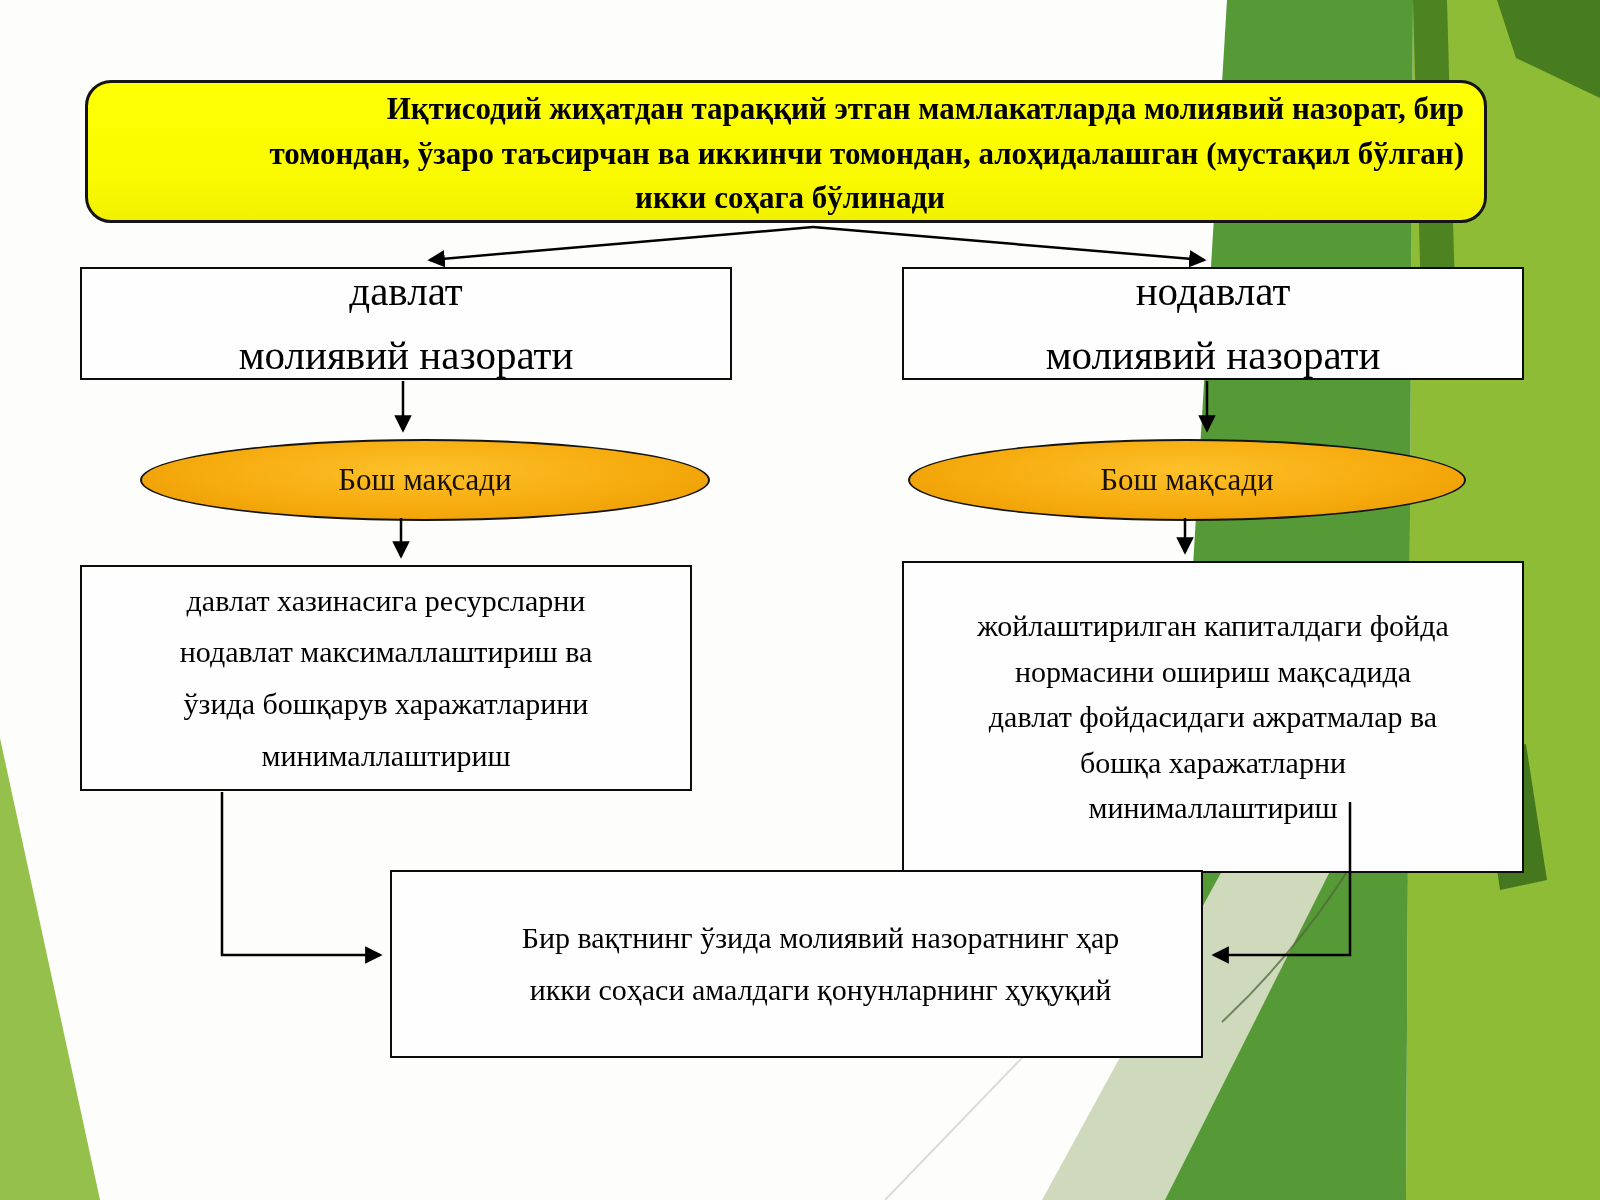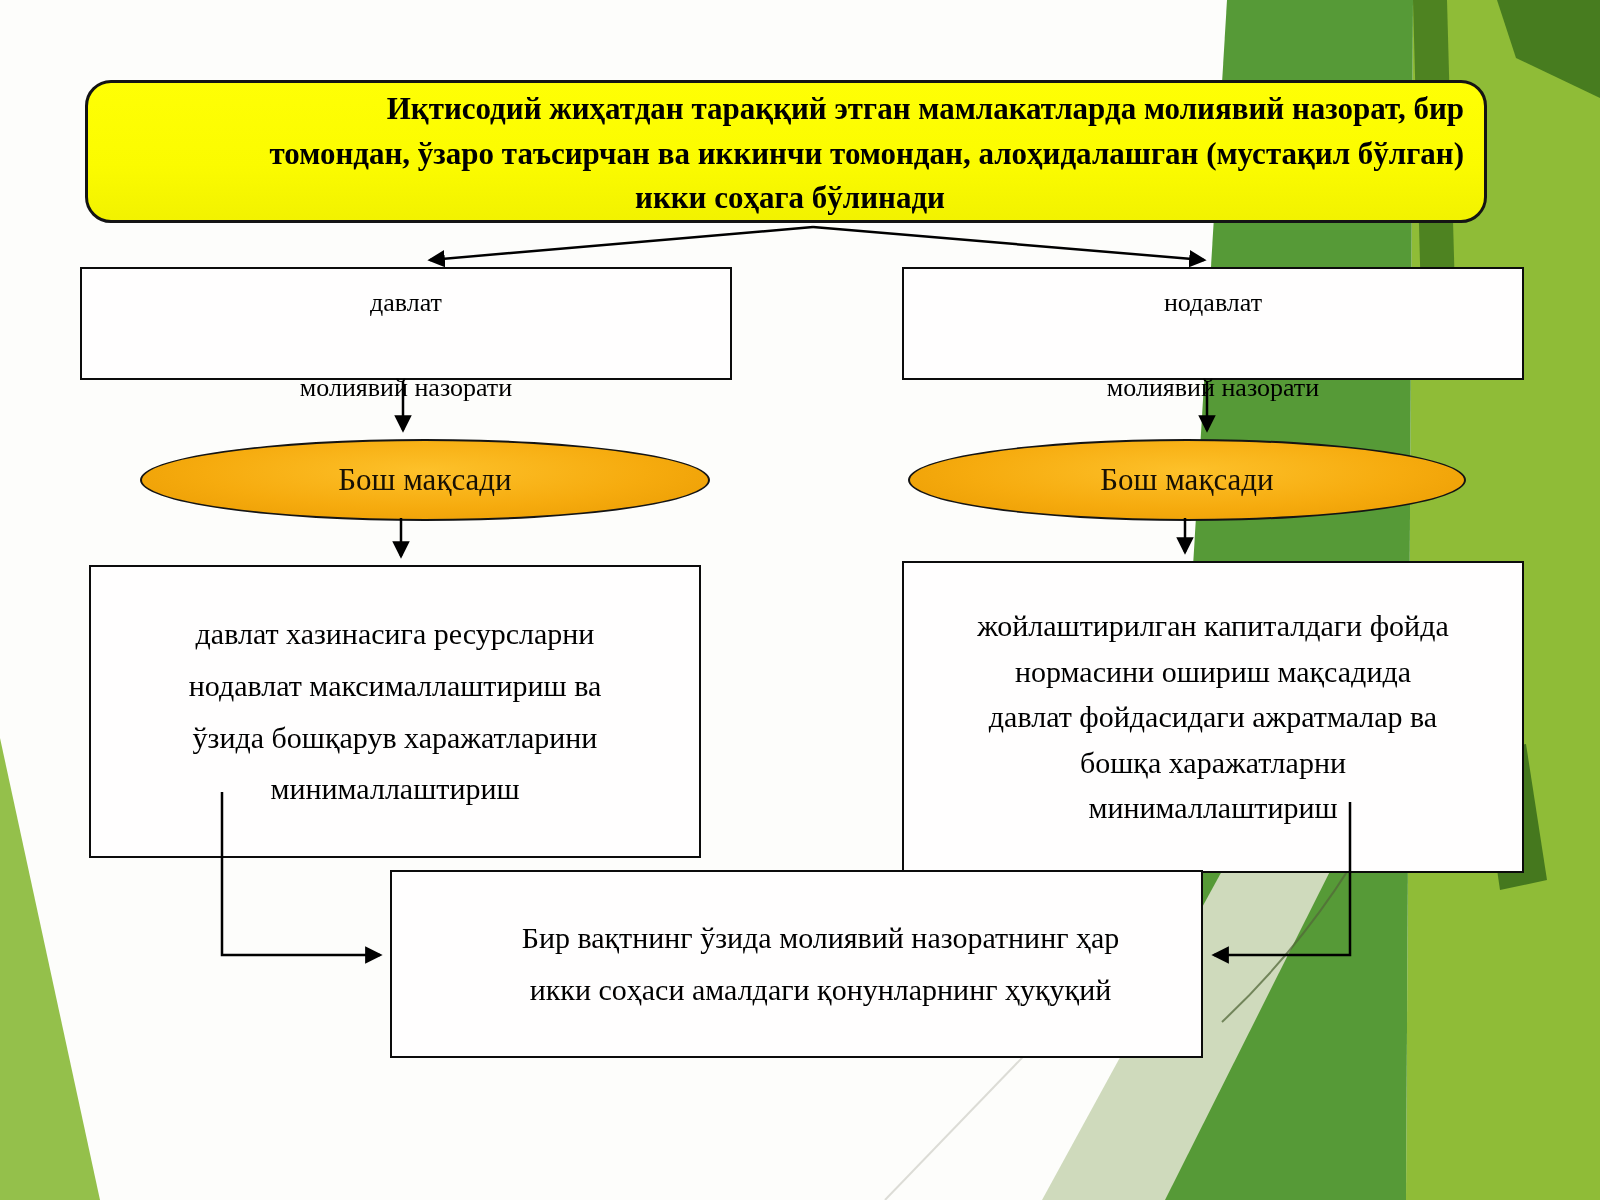--- a/index.html
+++ b/index.html
@@ -22,28 +22,28 @@
   }
   .title-box .c{text-align:right;}
   .title-box .l{text-align:center;padding-left:8px;}
 
   .box{
     position:absolute;background:#fffefe;border:2px solid #0c0c0c;
     box-sizing:border-box;display:flex;flex-direction:column;justify-content:center;
     z-index:20;
   }
   .box .ln{text-align:center;}
-  .sz1 .ln{font-size:26px;line-height:1.55;margin-top:44px;}
+  .sz1 .ln{font-size:41px;line-height:1.55;}
   .sz2 .ln{font-size:30px;line-height:1.72;}
   .sz3 .ln{font-size:30px;line-height:1.52;}
   .sz4 .ln{font-size:30px;line-height:1.72;}
 
   #box-left-1{left:80px;top:267px;width:652px;height:113px;}
   #box-right-1{left:902px;top:267px;width:622px;height:113px;}
-  #box-left-2{left:80px;top:565px;width:612px;height:293px;margin-left:9px;}
+  #box-left-2{left:80px;top:565px;width:612px;height:226px;}
   #box-right-2{left:902px;top:561px;width:622px;height:312px;}
   #box-bottom{left:390px;top:870px;width:813px;height:188px;padding-left:48px;}
 
   .ellipse{
     position:absolute;height:78px;z-index:20;
     border:2.5px solid #141414;border-radius:50%;
     display:flex;align-items:center;justify-content:center;
     font-weight:normal;font-size:31px;color:#171004;
     background:radial-gradient(ellipse at 50% 38%,#fdc12a 0%,#f6ab0e 55%,#e89900 100%);
   }

